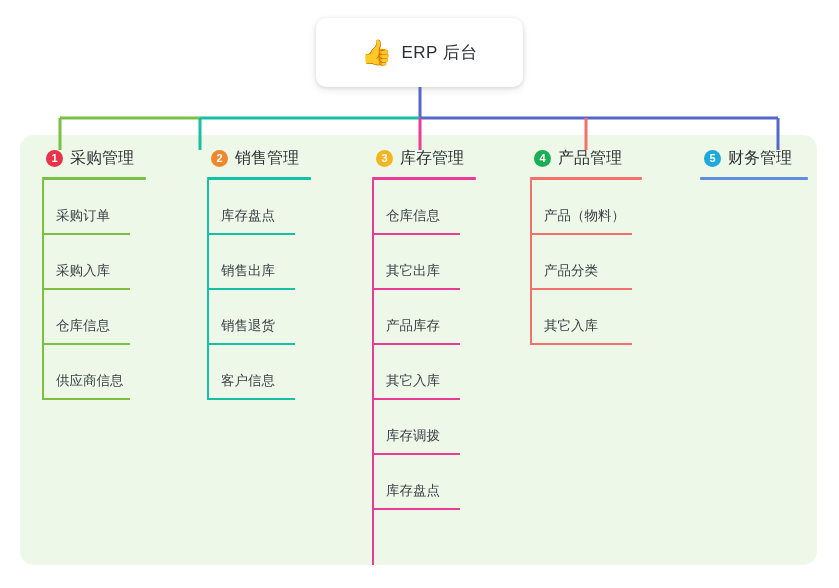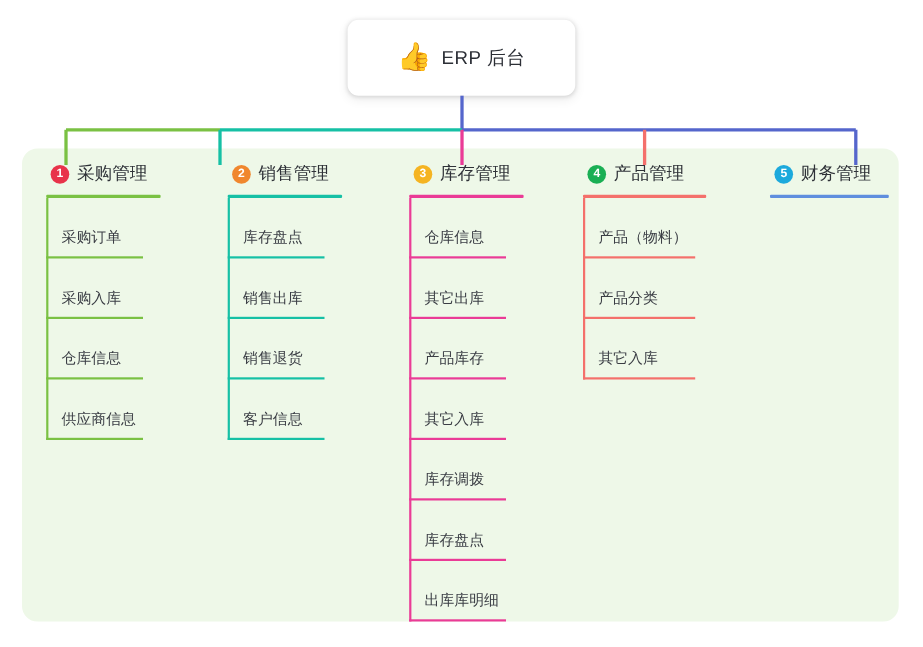--- a/index.html
+++ b/index.html
@@ -235,24 +235,20 @@
             <div class="item-rule" style="background: rgb(234, 59, 150); width: 88px;"></div>
           </div>
           <div class="item">
             <span class="item-label">库存调拨</span>
             <div class="item-rule" style="background: rgb(234, 59, 150); width: 88px;"></div>
           </div>
           <div class="item">
             <span class="item-label">库存盘点</span>
             <div class="item-rule" style="background: rgb(234, 59, 150); width: 88px;"></div>
           </div>
-          <div class="item">
-            <span class="item-label">出库库明细</span>
-            <div class="item-rule" style="background: rgb(234, 59, 150); width: 88px;"></div>
-          </div>
         </div>
       </div>
       <div class="column" style="left: 530px;">
         <div class="col-head">
           <span class="badge" style="background: rgb(26, 175, 84);">4</span>
           <span class="col-title">产品管理</span>
         </div>
         <div class="head-rule" style="background: rgb(244, 112, 107); width: 112px;"></div>
         <div class="items">
           <div class="spine" style="background: rgb(244, 112, 107); height: 165px;"></div>

